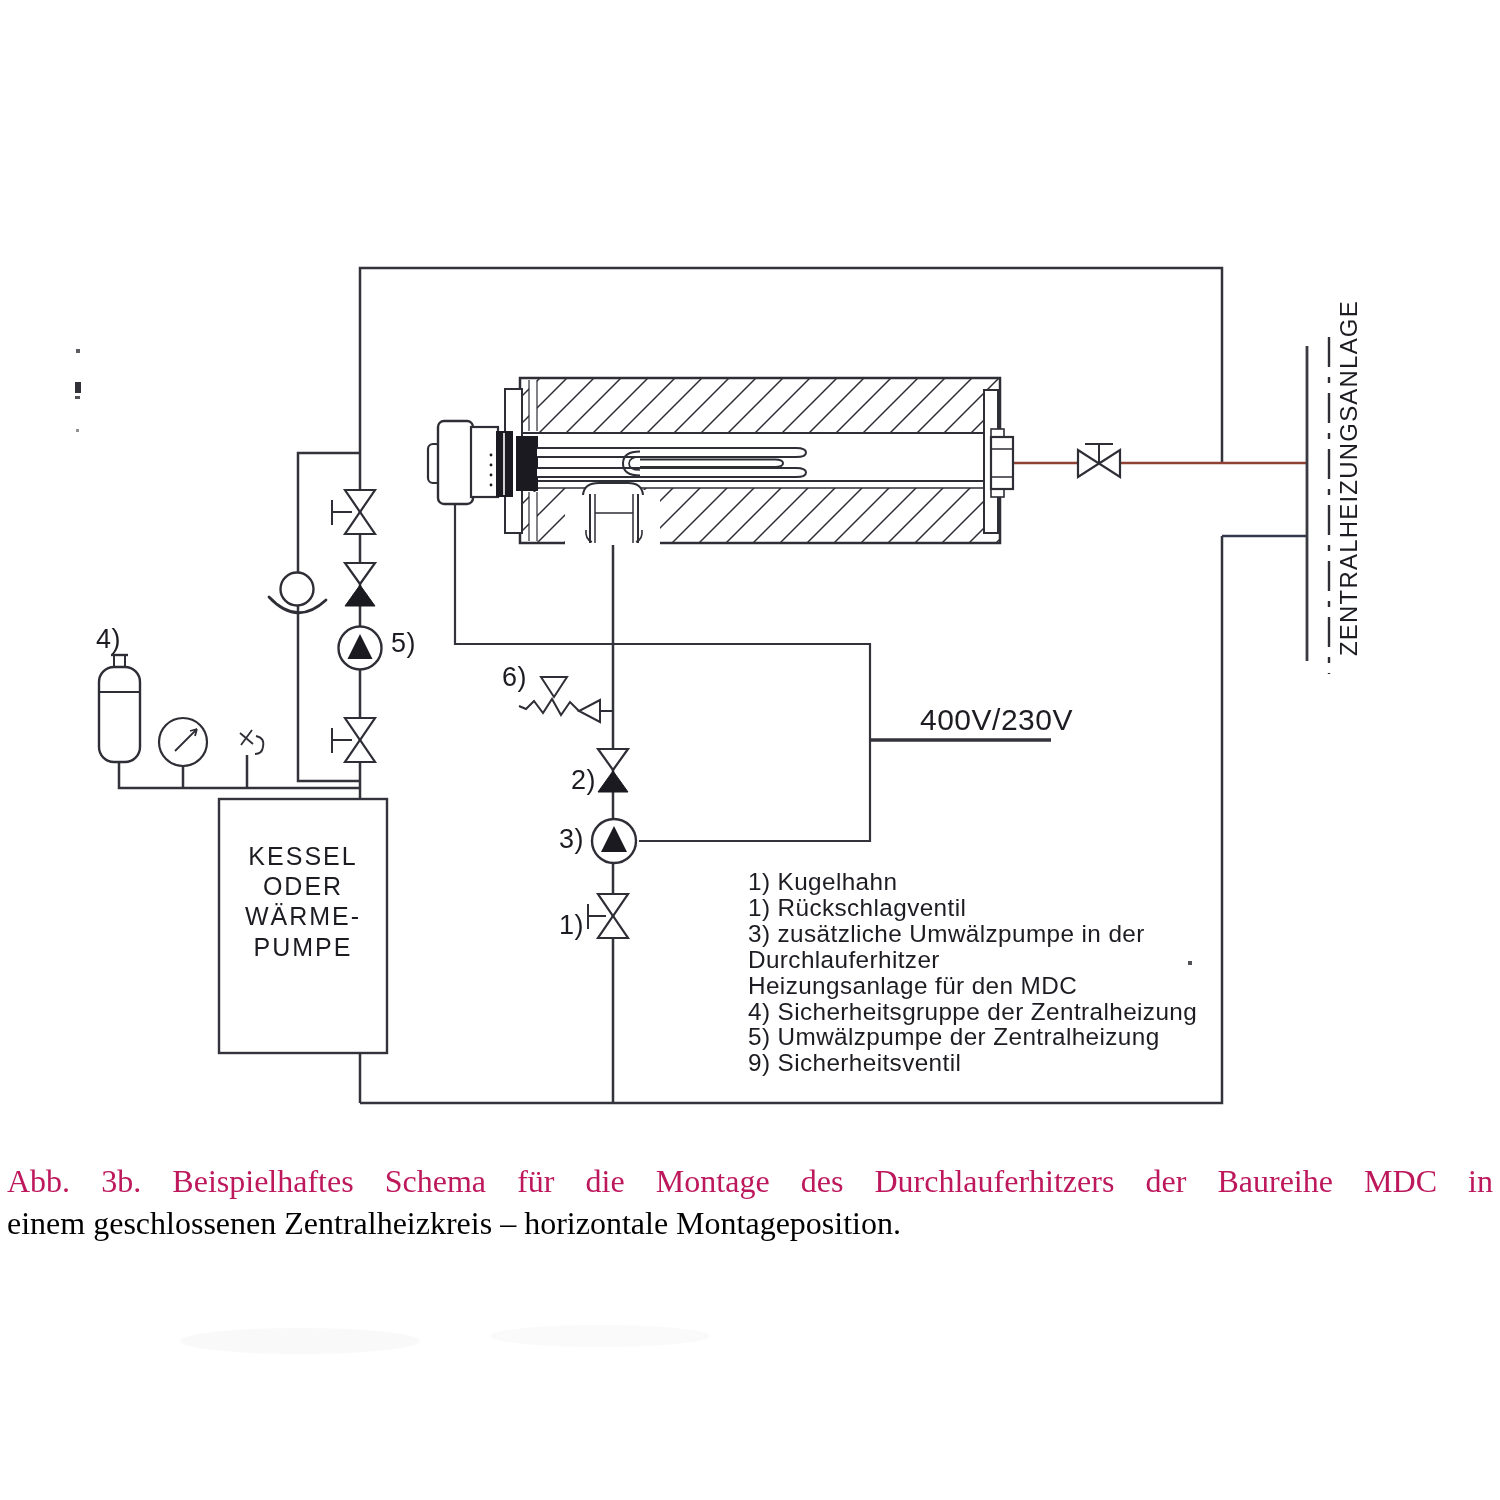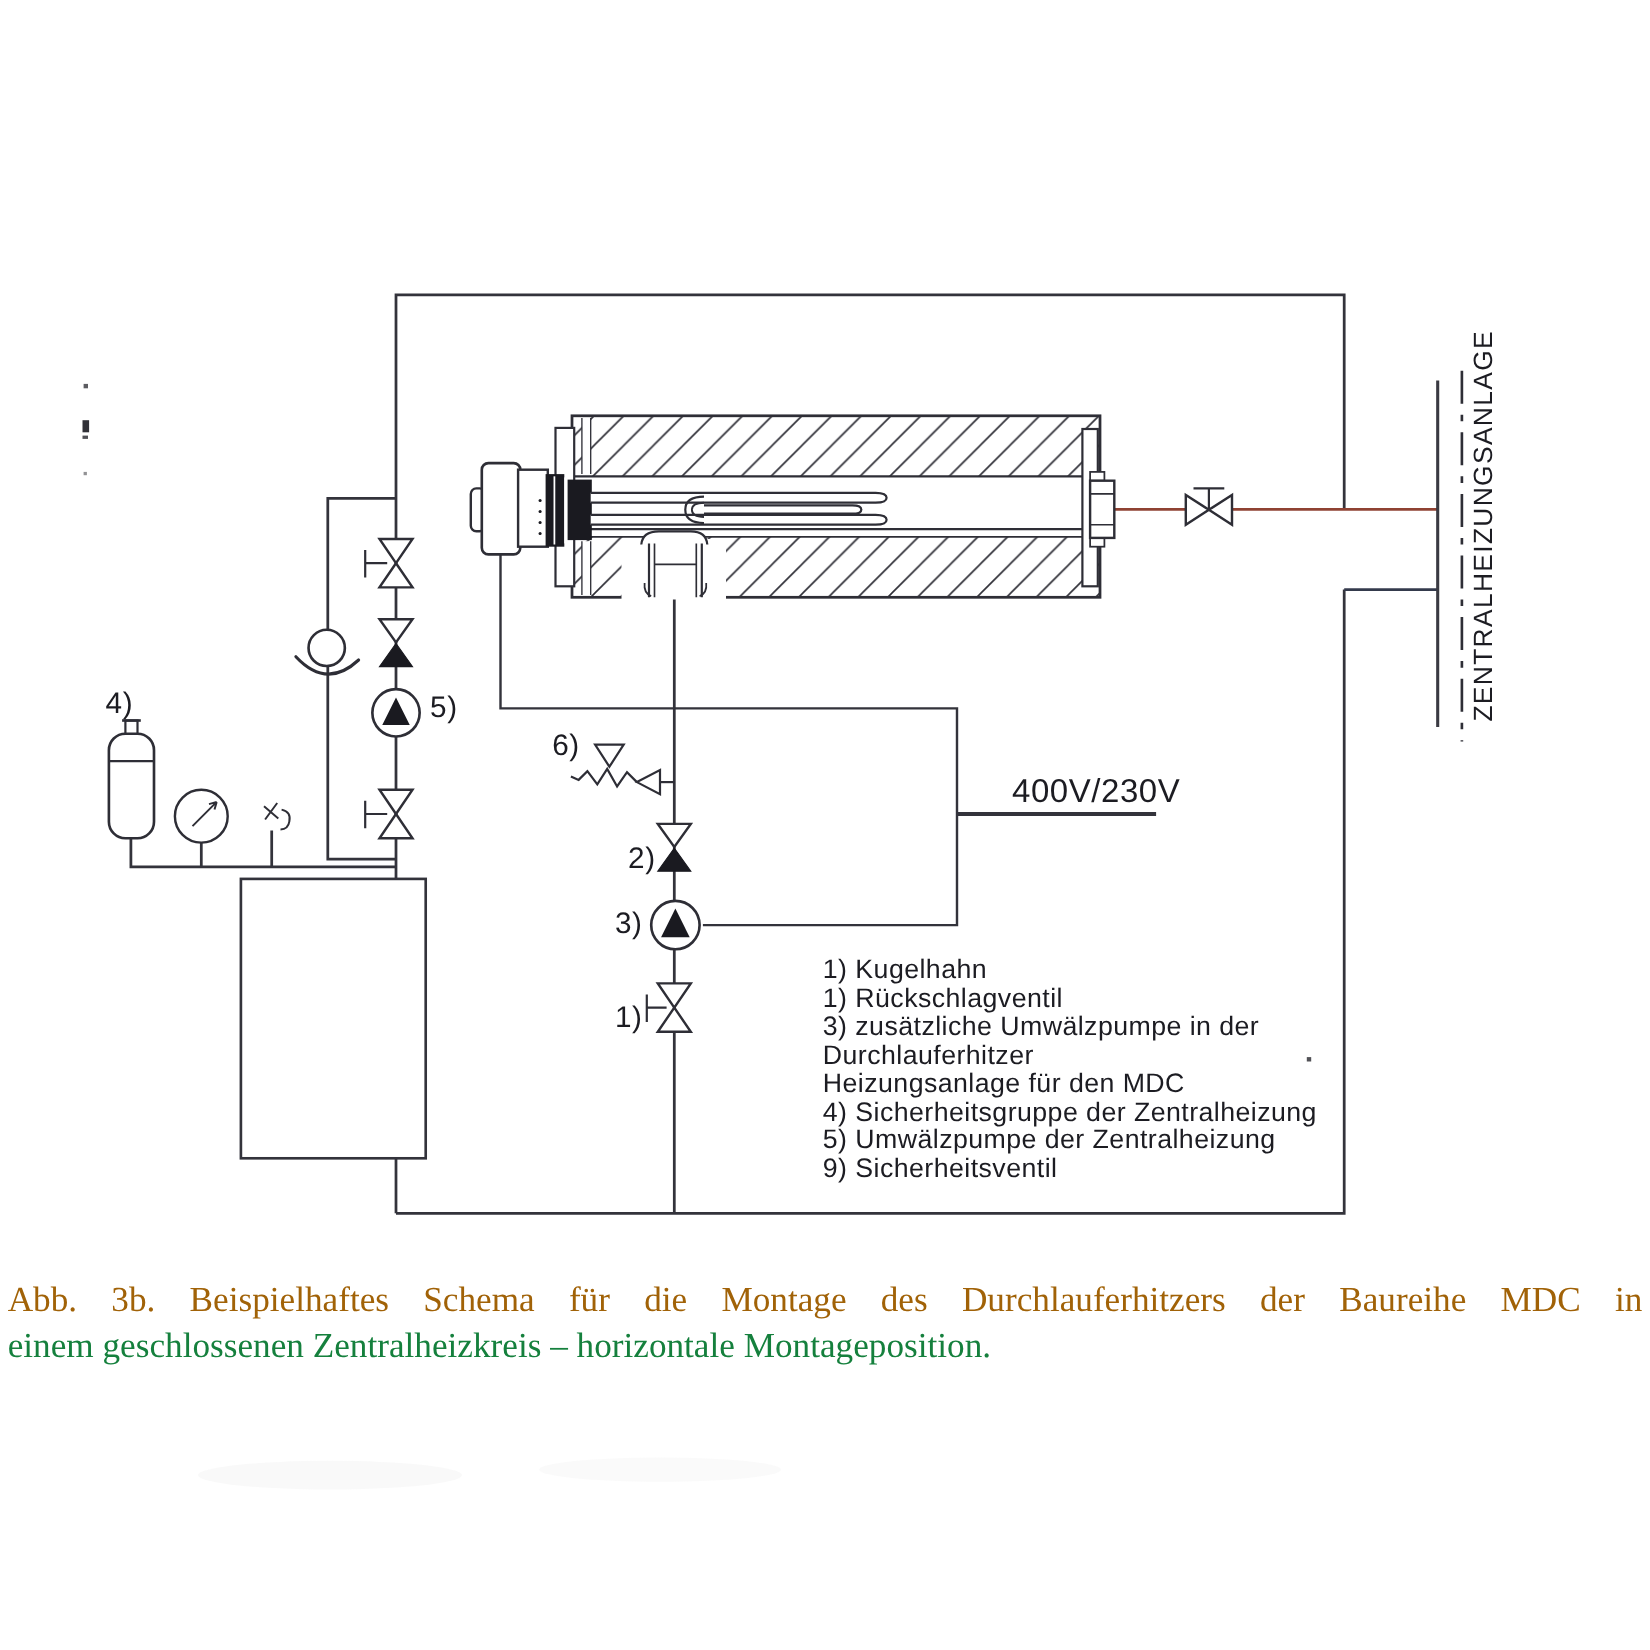--- a/index.html
+++ b/index.html
@@ -11,23 +11,23 @@
   .power-label{font-size:30px;letter-spacing:0.5px;font-family:"Liberation Sans",sans-serif;}
   .legend{position:absolute;left:748px;top:869px;width:500px;font-size:24.3px;
           line-height:25.9px;letter-spacing:0.4px;}
   .legend div{white-space:pre;}
   .boiler-text{position:absolute;left:219px;top:841px;width:168px;text-align:center;
                font-size:25px;line-height:30.2px;letter-spacing:2px;}
   .wall-label{position:absolute;left:1202px;top:489px;width:300px;height:34px;
               text-align:center;font-size:24px;letter-spacing:1.2px;
               transform:rotate(-90deg);}
   .caption1{position:absolute;left:7px;top:1163px;width:1486px;font-family:"Liberation Serif",serif;
-            font-size:32px;text-align:justify;text-align-last:justify;color:#a16207;}
+            font-size:32px;text-align:justify;text-align-last:justify;color:#be185d;}
   .caption2{position:absolute;left:7px;top:1205px;width:1486px;font-family:"Liberation Serif",serif;
-            font-size:32px;color:#15803d;}
+            font-size:32px;color:#000000;}
 </style>
 </head>
 <body>
 
 <div class="page">
 
 <svg width="1500" height="1500" viewBox="0 0 1500 1500">
   <defs>
     <pattern id="hatch" width="27" height="27" patternUnits="userSpaceOnUse">
       <path d="M-7,7 L7,-7 M0,27 L27,0 M20,34 L34,20" stroke="#2e2e36" stroke-width="1.5" fill="none"></path>
@@ -197,20 +197,26 @@
 
 <div class="txt num-label" style="left:96px;top:624px;">4)</div>
 <div class="txt num-label" style="left:391px;top:628px;">5)</div>
 <div class="txt num-label" style="left:502px;top:662px;">6)</div>
 <div class="txt num-label" style="left:571px;top:765px;">2)</div>
 <div class="txt num-label" style="left:559px;top:824px;">3)</div>
 <div class="txt num-label" style="left:559px;top:910px;">1)</div>
 
 <div class="txt power-label" style="left:920px;top:703px;">400V/230V</div>
 
+<div class="boiler-text">
+  <div>KESSEL</div>
+  <div>ODER</div>
+  <div>WÄRME-</div>
+  <div>PUMPE</div>
+</div>
 
 <div class="wall-label">ZENTRALHEIZUNGSANLAGE</div>
 
 <div class="legend">
   <div>1) Kugelhahn</div>
   <div>1) Rückschlagventil</div>
   <div>3) zusätzliche Umwälzpumpe in der</div>
   <div>Durchlauferhitzer</div>
   <div>Heizungsanlage für den MDC</div>
   <div>4) Sicherheitsgruppe der Zentralheizung</div>

